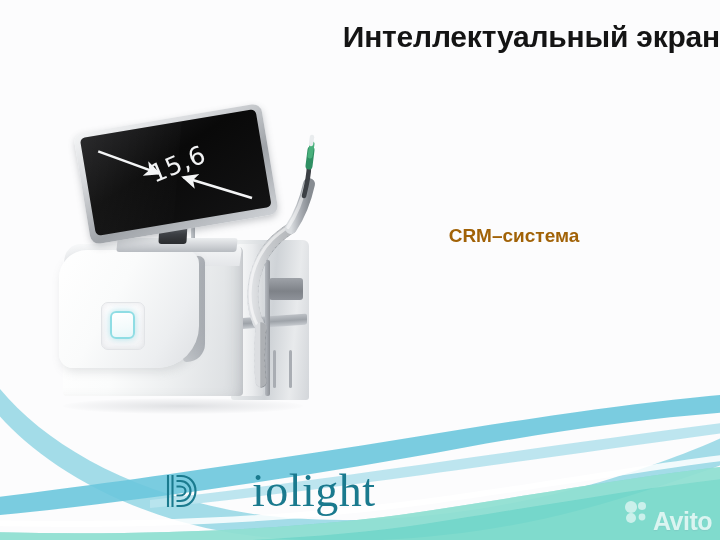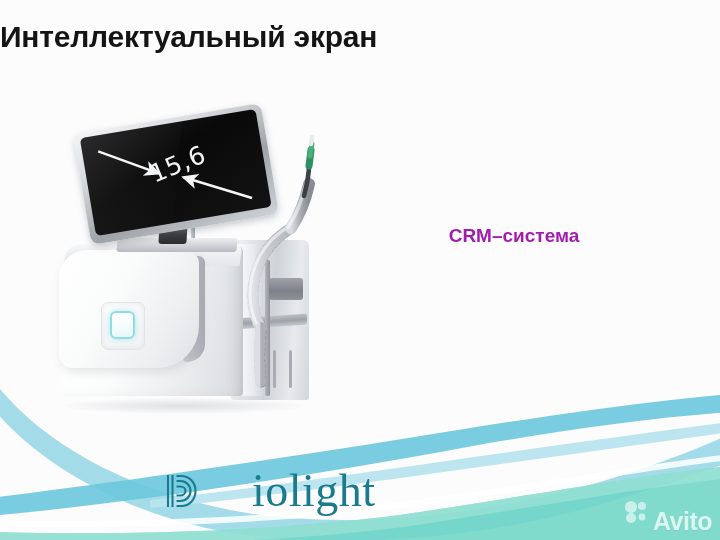--- a/index.html
+++ b/index.html
@@ -16,36 +16,36 @@
     font-family: "Liberation Sans", sans-serif;
     user-select: none;
   }
 
   
   .title {
     position: absolute;
     left: 0;
     top: 20px;
     width: 720px;
-    text-align: left;
+    text-align: right;
     font-size: 30px;
     font-weight: bold;
     letter-spacing: -0.2px;
     color: #141414;
     line-height: 1.1;
   }
 
   
   .copy {
     position: absolute;
     left: 348px;
     top: 222px;
     width: 332px;
     text-align: center;
-    color: #a21caf;
+    color: #a16207;
     font-size: 19px;
     font-weight: bold;
     line-height: 1.52;
   }
   .copy-line { display: block; white-space: nowrap; }
 
   
   .device {
     position: absolute;
     left: 55px;

